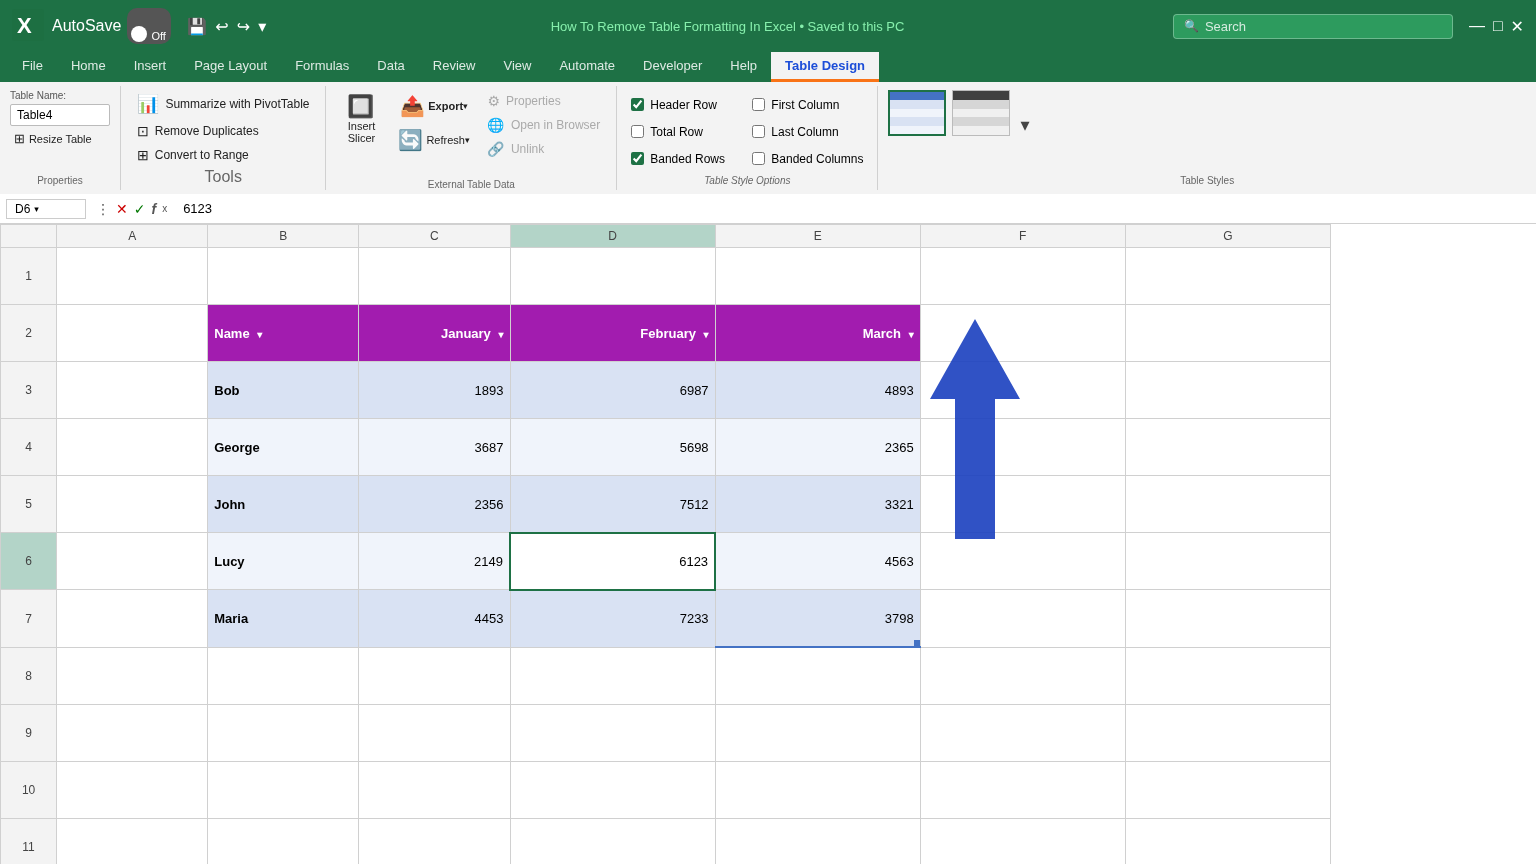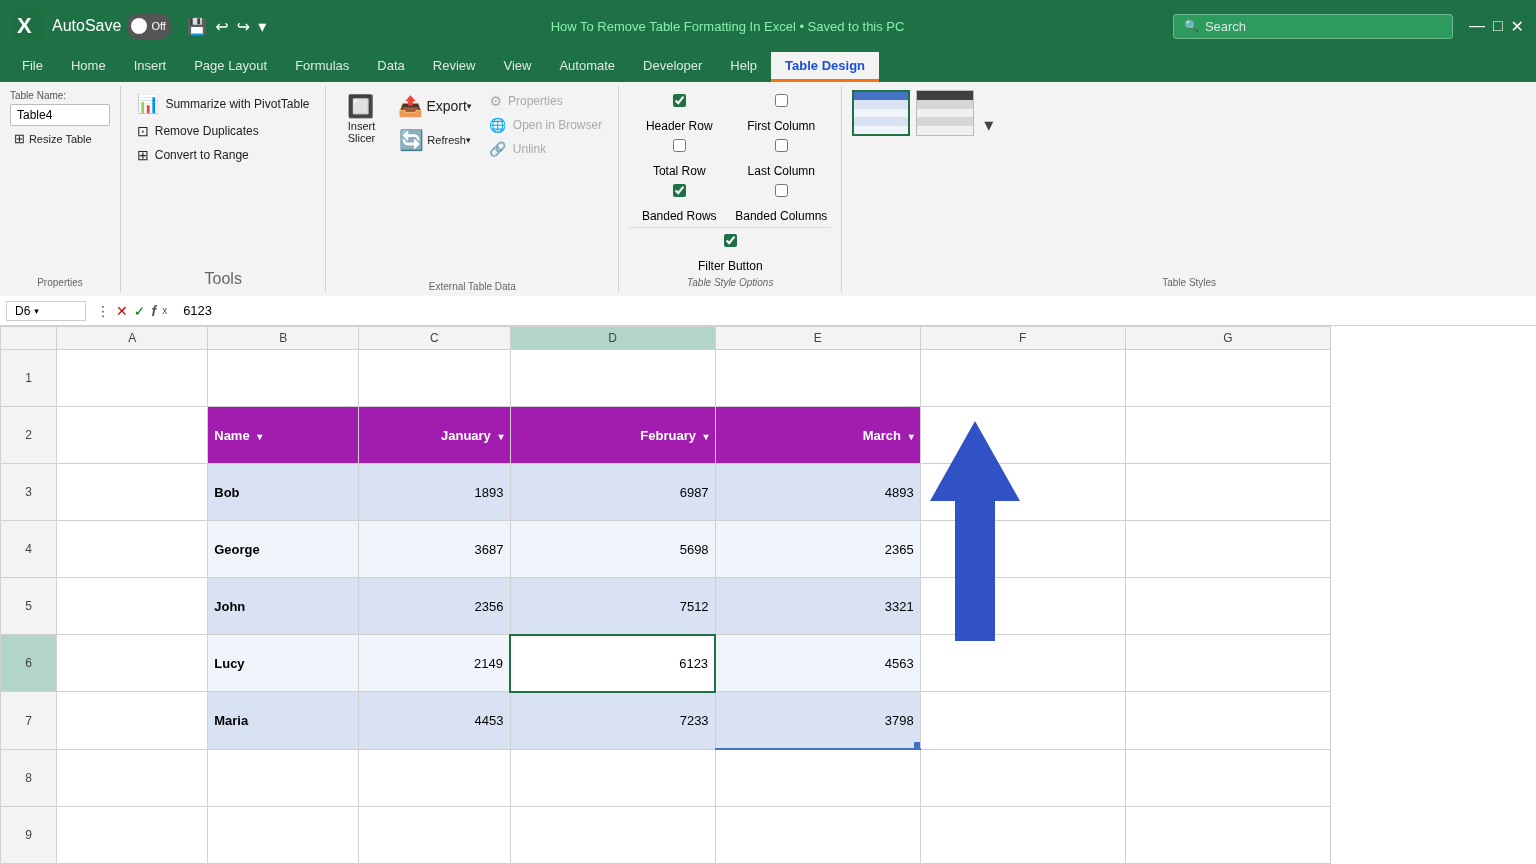--- a/index.html
+++ b/index.html
@@ -12,22 +12,22 @@
       display: flex;
       align-items: center;
       padding: 0 12px;
       color: white;
     }
     #titlebar .autosave-area {
       display: flex; align-items: center; gap: 6px; margin-right: 16px;
     }
     .autosave-label { font-size: 16px; color: white; }
     .toggle-switch {
-      background: #555; border-radius: 10px; width: 44px; height: 25px;
-      display: flex; align-items: center; padding: 2px;
+      background: #555; border-radius: 10px; width: 44px; height: 36px;
+      display: flex; align-items: flex-end; padding: 2px;
     }
     .toggle-knob {
       background: white; border-radius: 50%; width: 16px; height: 16px; margin-left: 2px;
     }
     .toggle-off-label { font-size: 11px; color: white; margin-left: 4px; }
     .titlebar-icons { display: flex; align-items: center; gap: 8px; margin-right: 16px; }
     .titlebar-icon { color: white; font-size: 16px; cursor: pointer; }
     .title-text { flex: 1; text-align: center; font-size: 13px; color: #86efac; }
     .search-box {
       background: #2d9b5e; border-radius: 4px; padding: 4px 10px;
@@ -131,21 +131,21 @@
       display: flex; flex-direction: column; padding: 4px 10px; border-right: 1px solid #d0d0d0; min-width: 180px;
     }
     .tools-group-content { display: flex; flex-direction: column; gap: 2px; flex: 1; }
     .tools-label { font-size: 16px; color: #666; text-align: center; margin-top: auto; padding-top: 2px; }
 
     
     .checkbox-group {
       display: flex; flex-direction: column; padding: 4px 10px; border-right: 1px solid #d0d0d0; min-width: 220px;
     }
     .checkbox-row {
-      display: flex; align-items: center; gap: 12px; padding: 2px 4px; font-size: 12px; flex-direction: column;
+      display: flex; align-items: center; gap: 6px; padding: 2px 4px; font-size: 12px;
     }
     .checkbox-row input[type=checkbox] { width: 13px; height: 13px; accent-color: #1e7145; }
     .checkbox-options-label { font-size: 10px; color: #666; text-align: center; margin-top: auto; padding-top: 2px; font-style: italic; }
 
     
     .styles-group {
       display: flex; flex-direction: column; padding: 4px 10px; flex: 1;
     }
     .styles-content { display: flex; gap: 4px; }
 
@@ -353,21 +353,21 @@
 
   <div class="ribbon-group">
     <div class="ribbon-group-content">
       <div class="ribbon-btn">
         <span style="font-size:22px;">🔲</span>
         <span style="font-size:11px;text-align:center;">Insert<br>Slicer</span>
       </div>
       <div style="display:flex;flex-direction:column;gap:2px;">
         <div class="ribbon-btn" style="flex-direction:row;min-width:60px;">
           <span style="font-size:20px;">📤</span>
-          <span style="font-size:14px;margin-left:3px;">Export</span>
+          <span style="font-size:11px;margin-left:3px;font-weight:bold;">Export</span>
           <span style="font-size:9px;">▾</span>
         </div>
         <div class="ribbon-btn" style="flex-direction:row;min-width:60px;">
           <span style="font-size:20px;">🔄</span>
           <span style="font-size:11px;margin-left:3px;">Refresh</span>
           <span style="font-size:9px;">▾</span>
         </div>
       </div>
       <div style="display:flex;flex-direction:column;gap:2px;">
         <div class="ribbon-btn-small" style="color:#aaa;">
@@ -405,26 +405,20 @@
         <input type="checkbox" id="lastCol" style="">
         <label for="lastCol">Last Column</label>
       </div>
       <div class="checkbox-row">
         <input type="checkbox" id="bandedRows" checked="" style="">
         <label for="bandedRows">Banded Rows</label>
       </div>
       <div class="checkbox-row">
         <input type="checkbox" id="bandedCols" style="">
         <label for="bandedCols">Banded Columns</label>
-      </div>
-    </div>
-    <div style="padding-top:4px;border-top:1px solid #ddd;">
-      <div class="checkbox-row">
-        <input type="checkbox" id="filterBtn" checked="" style="">
-        <label for="filterBtn">Filter Button</label>
       </div>
     </div>
     <div class="checkbox-options-label">Table Style Options</div>
   </div>
 
   <div class="styles-group">
     <div class="styles-content">
 
       <div class="style-box active" style="border:2px solid #1e7145;">
         <table class="sp-table">

